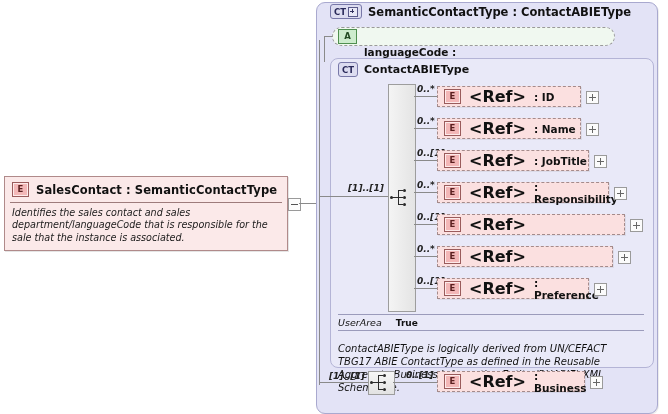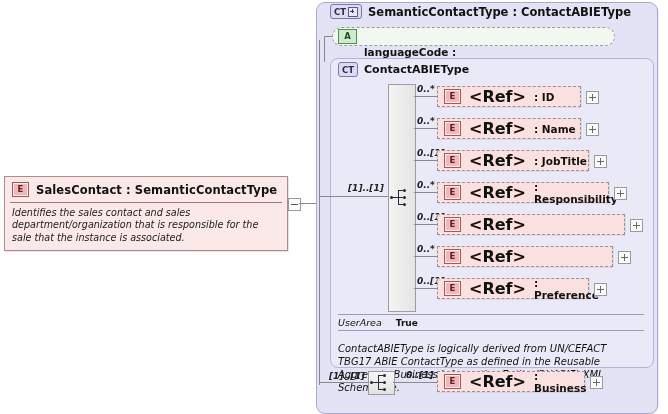--- a/index.html
+++ b/index.html
@@ -152,21 +152,21 @@
 </style>
 </head>
 <body>
 
 <div class="abs" id="sales-box">
   <div class="row1">
     <span class="badge-e">E</span>
     <span class="title">SalesContact : SemanticContactType</span>
   </div>
   <div class="sep"></div>
-  <div class="doc">Identifies the sales contact and sales department/organization that is responsible for the sale that the instance is associated.</div>
+  <div class="doc">Identifies the sales contact and sales department/languageCode that is responsible for the sale that the instance is associated.</div>
 </div>
 
 <div class="abs" id="collapse-minus"></div>
 <div class="abs" id="lead-line"></div>
 
 <div class="abs" id="outer-box"></div>
 
 <div class="abs" id="outer-title">
   <span class="badge-ct">
     <span>CT</span>

